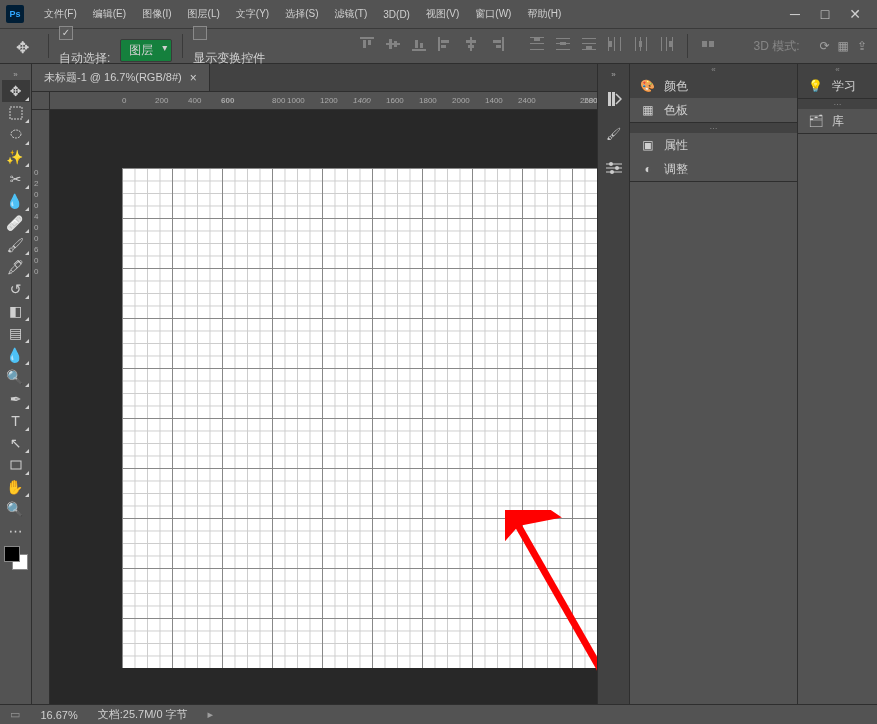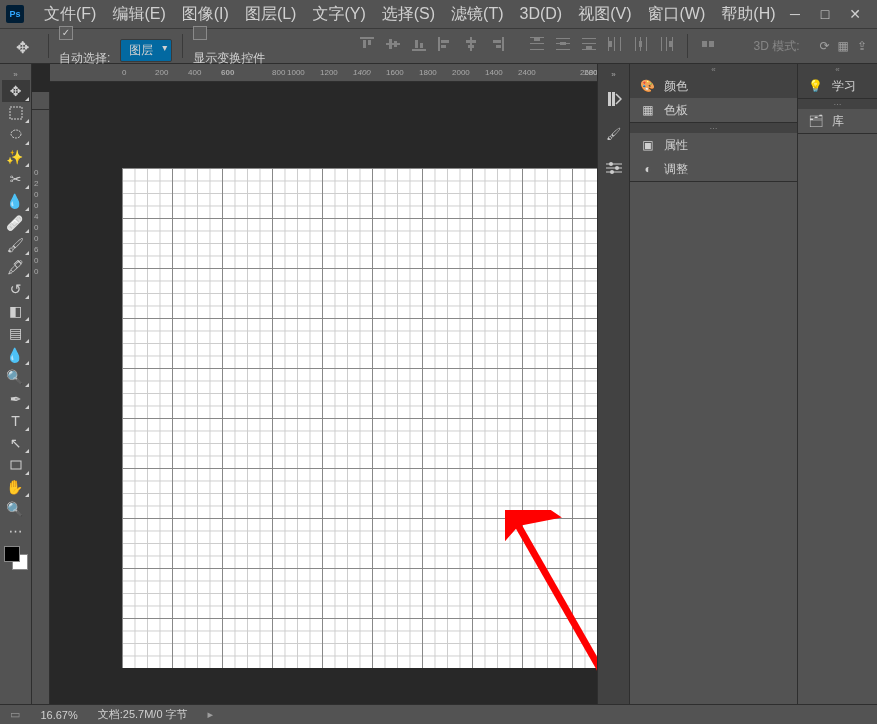--- a/index.html
+++ b/index.html
@@ -1,33 +1,33 @@
 <!DOCTYPE html>
 <html><head>
 <meta charset="utf-8">
 <style>
 * { margin: 0; padding: 0; box-sizing: border-box; font-family: "Microsoft YaHei", Arial, sans-serif; }
 body { background: #535353; width: 877px; height: 724px; overflow: hidden; color: #d0d0d0; font-size: 12px; user-select: none; }
 
 
 .titlebar { height: 28px; background: #535353; display: flex; align-items: center; padding: 0 6px; }
 .ps-logo { width: 18px; height: 18px; background: #001e36; color: #31a8ff; font-size: 9px; font-weight: bold; display: flex; align-items: center; justify-content: center; border-radius: 2px; margin-right: 12px; }
-.menu-item { padding: 4px 8px; cursor: pointer; font-size: 16px; }
+.menu-item { padding: 4px 8px; cursor: pointer; font-size: 10px; }
 .win-controls { margin-left: auto; display: flex; gap: 14px; padding-right: 8px; }
 .win-btn { width: 16px; height: 16px; display: flex; align-items: center; justify-content: center; cursor: pointer; font-size: 14px; }
 
 
 .options-bar { height: 36px; background: #535353; border-top: 1px solid #3a3a3a; border-bottom: 1px solid #2e2e2e; display: flex; align-items: center; padding: 0 10px; gap: 10px; }
 .move-icon { width: 16px; height: 16px; position: relative; }
 .move-icon::before { content: "✥"; font-size: 16px; color: #d0d0d0; }
 .divider { width: 1px; height: 24px; background: #3a3a3a; }
 .checkbox-wrap { display: flex; align-items: flex-start; gap: 10px; flex-direction: column; }
 .checkbox { width: 14px; height: 14px; border: 1px solid #8a8a8a; background: #5a5a5a; display: flex; align-items: center; justify-content: center; font-size: 10px; }
 .checkbox.checked::after { content: "✓"; color: #d0d0d0; }
-.select-box { padding: 2px 18px 2px 8px; background: #0369a1; border: 1px solid #3a3a3a; border-radius: 2px; position: relative; cursor: pointer; margin-top: 9px; }
+.select-box { padding: 2px 18px 2px 8px; background: #15803d; border: 1px solid #3a3a3a; border-radius: 2px; position: relative; cursor: pointer; margin-top: 9px; }
 .select-box::after { content: "▾"; position: absolute; right: 4px; font-size: 10px; }
 .align-icons { display: flex; gap: 6px; margin-left: auto; }
 .align-btn { width: 20px; height: 20px; display: flex; align-items: center; justify-content: center; opacity: 0.4; cursor: pointer; }
 .bar-icon { width: 14px; height: 14px; }
 .d3-label { opacity: 0.4; margin-left: 26px; }
 .end-icons { display: flex; gap: 8px; margin-left: 10px; opacity: 0.6; }
 
 
 .main-area { display: flex; height: calc(724px - 28px - 36px - 20px); }
 .tools-col { width: 32px; background: #535353; border-right: 1px solid #2e2e2e; display: flex; flex-direction: column; align-items: center; padding-top: 4px; gap: 0; }
@@ -263,20 +263,26 @@
     <div class="tool-btn">✋<span class="corner"></span></div>
     <div class="tool-btn">🔍</div>
     <div class="tool-btn">⋯</div>
     <div class="color-swatches">
       <div class="swatch-bg"></div>
       <div class="swatch-fg"></div>
     </div>
   </div>
 
   <div class="doc-wrap">
+    <div class="doc-tab-bar">
+      <div class="doc-tab">
+        <span>未标题-1 @ 16.7%(RGB/8#)</span>
+        <span class="close">×</span>
+      </div>
+    </div>
     <div class="ruler-corner"></div>
     <div class="ruler-h" id="rulerH">
         <span class="ruler-tick" style="left: 72px; top: 4px;">0</span>
         <span class="ruler-tick" style="left: 105px; top: 4px;">200</span>
         <span class="ruler-tick" style="left: 138px; top: 4px;">400</span>
         <span class="ruler-tick" style="left: 171px; top: 4px; font-weight: bold;">600</span>
         <span class="ruler-tick" style="left: 204px; top: 4px; margin-left: 18px;">800</span>
         <span class="ruler-tick" style="left: 237px; top: 4px;">1000</span>
         <span class="ruler-tick" style="left: 270px; top: 4px;">1200</span>
         <span class="ruler-tick" style="left: 303px; top: 4px; font-style: italic;">1400</span>

